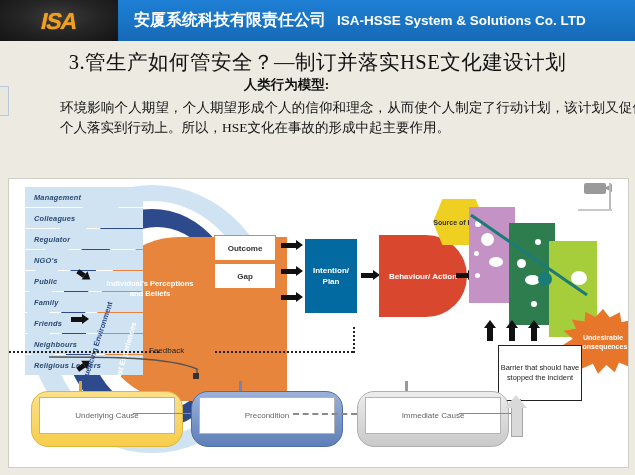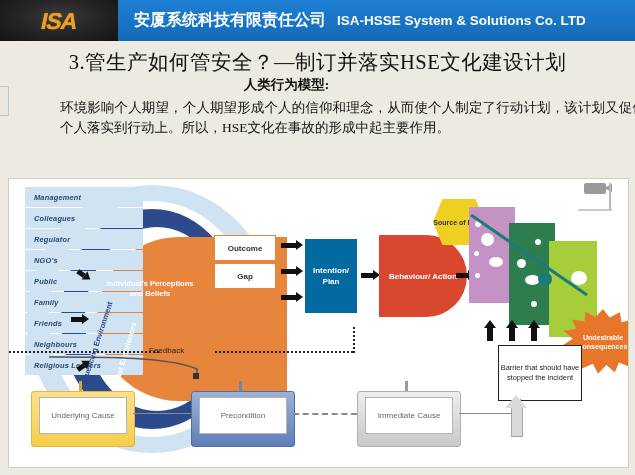--- a/index.html
+++ b/index.html
@@ -173,21 +173,21 @@
 
   
   .cam-wrap{position:absolute;left:565px;top:2px;width:52px;height:40px;}
   .cam-body{position:absolute;left:10px;top:2px;width:22px;height:11px;background:#9a9a9a;border-radius:2px;}
   .cam-lens{position:absolute;left:30px;top:3px;width:0;height:0;
     border-top:4.5px solid transparent;border-bottom:4.5px solid transparent;border-right:8px solid #9a9a9a;}
   .cam-post{position:absolute;left:35px;top:2px;width:2px;height:28px;background:#b9b9b9;}
   .cam-base{position:absolute;left:4px;top:28px;width:34px;height:2px;background:#c9c9c9;}
 
   
-  .bbox{position:absolute;width:102px;height:54px;border-radius:3px;}
+  .bbox{position:absolute;width:102px;height:54px;border-radius:17px;padding-left:48px;}
   .bbox .inner{
     position:absolute;left:7px;top:5px;right:7px;height:35px;background:#fff;
     border:1px solid #b4b4b4;display:flex;align-items:center;justify-content:center;
     font-size:8px;color:#666;text-align:center;
   }
   .bb-yellow{left:22px;top:212px;background:linear-gradient(180deg,#FCE08A,#F6CE4B);border:1px solid #E0B63C;}
   .bb-blue{left:182px;top:212px;background:linear-gradient(180deg,#9BB2D8,#5E7FB8);border:1px solid #4E6FA6;}
   .bb-gray{left:348px;top:212px;background:linear-gradient(180deg,#EDEDED,#C9C9C9);border:1px solid #AFAFAF;}
 
   .conn{position:absolute;background:#8a8a8a;}

